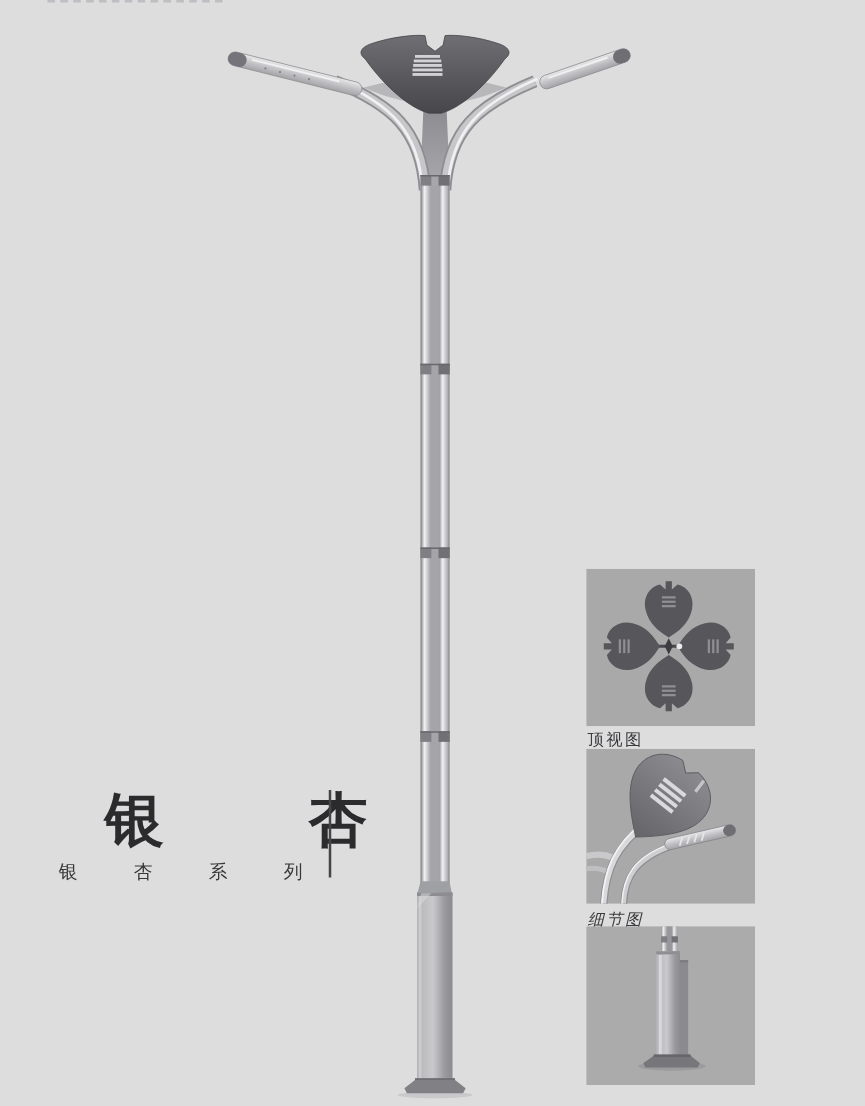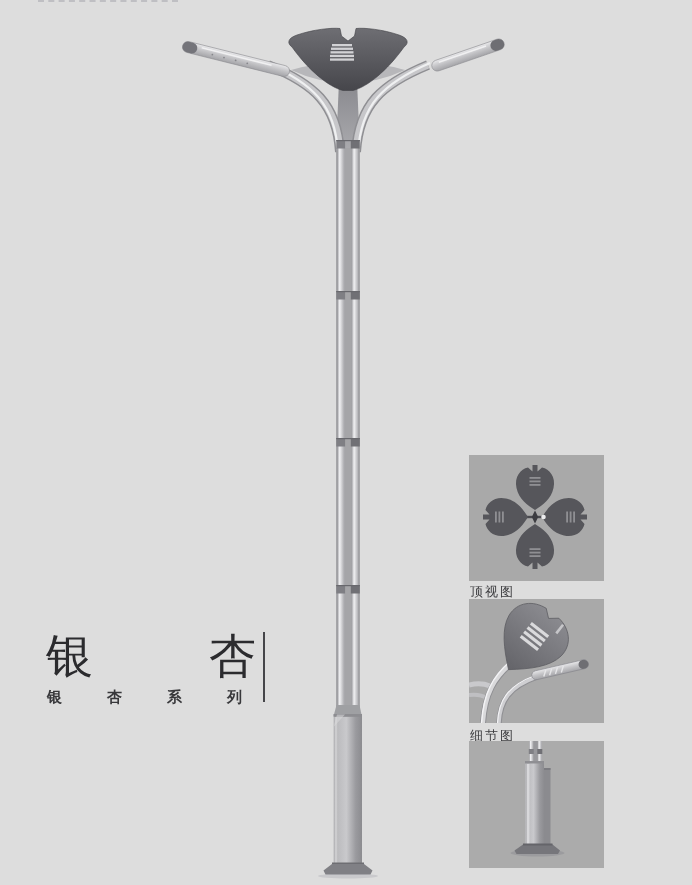--- a/index.html
+++ b/index.html
@@ -11,43 +11,43 @@
     position:relative;
   }
   .page{position:absolute;inset:0;width:692px;height:885px;}
   .lamp-svg{position:absolute;left:0;top:0;width:692px;height:885px;}
   .top-artifact{
     position:absolute;left:38px;top:0;width:140px;height:0;
     border-top:2px dashed #bfbfc3;
   }
   .title-block{position:absolute;left:46px;top:630px;width:230px;}
   .product-title{
-    font-size:47px;font-weight:400;color:#2b2b2e;
-    letter-spacing:116px;white-space:nowrap;line-height:52px;
+    font-size:47px;font-weight:700;color:#2b2b2e;
+    letter-spacing:116px;white-space:nowrap;line-height:52px;margin-left:38px;
   }
   .product-subtitle{
     position:absolute;left:1px;top:58px;
-    font-size:15px;font-weight:700;color:#38383b;
+    font-size:15px;font-weight:400;color:#38383b;
     letter-spacing:45px;white-space:nowrap;
   }
   .title-divider{
     position:absolute;left:263px;top:632px;width:2px;height:70px;
     background:#454549;
   }
   .panel{position:absolute;left:469px;width:135px;}
   .panel svg{display:block;width:135px;}
   .panel-1{top:455px;height:126px;}
   .panel-2{top:599px;height:124px;}
   .panel-3{top:741px;height:127px;}
   .panel-caption{
     position:absolute;left:470px;width:135px;
     font-size:13px;color:#3b3b3e;letter-spacing:2px;
   }
   .caption-1{top:583px;}
-  .caption-2{top:727px;}
+  .caption-2{top:727px;font-style:italic;}
 </style>
 </head>
 <body>
 
 <div class="page">
 
   <div class="top-artifact"></div>
 
   <svg class="lamp-svg" viewBox="0 0 692 885">
     <defs>

